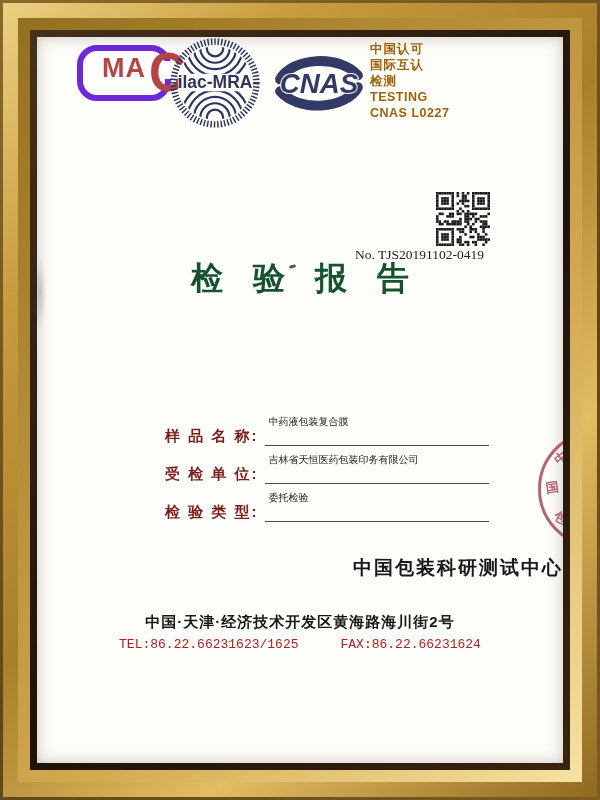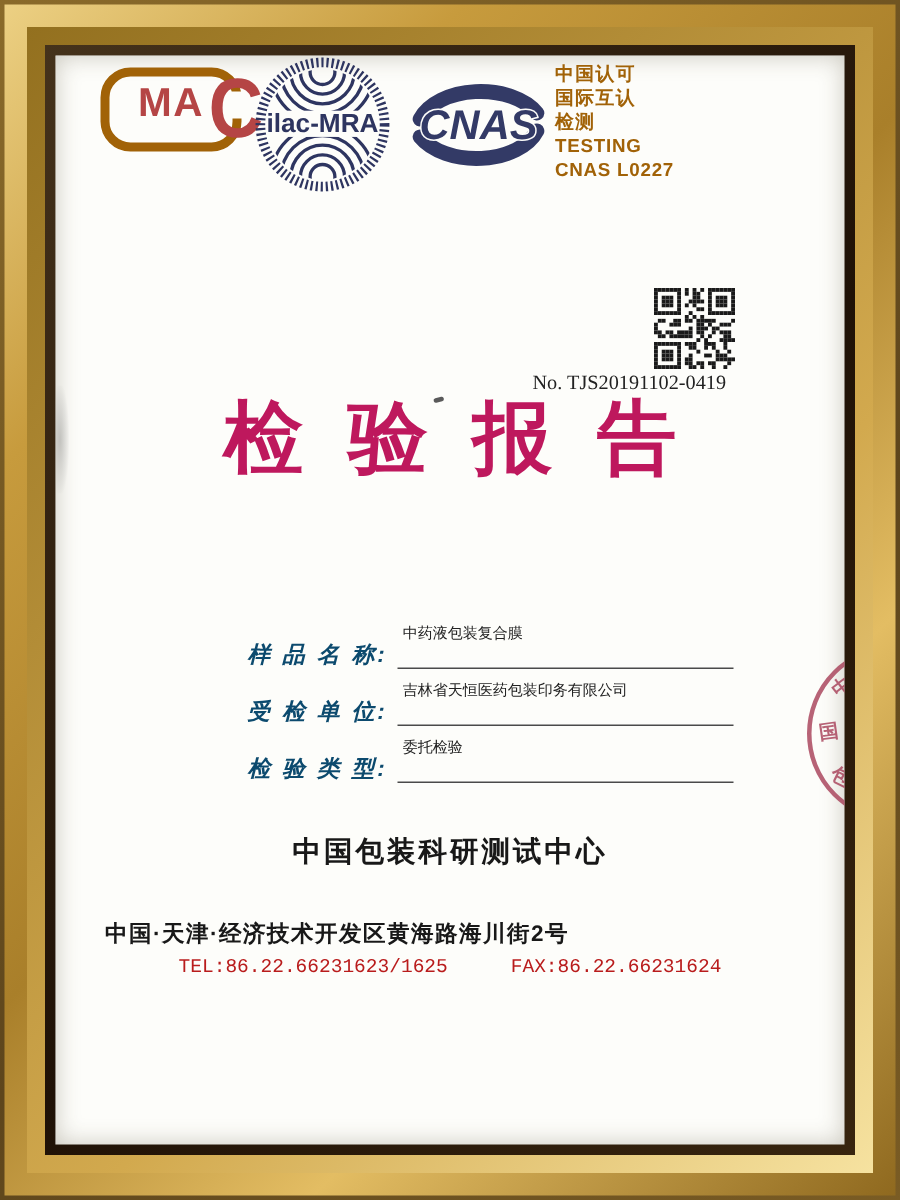--- a/index.html
+++ b/index.html
@@ -11,55 +11,55 @@
     background:linear-gradient(315deg,#f6e2a0 0%,#d2a94e 38%,#93701f 100%);}
   .lip{width:100%;height:100%;box-sizing:border-box;padding:7px;
     background:linear-gradient(135deg,#45321b,#1f1106 55%,#38250f);}
   .paper{position:relative;width:100%;height:100%;box-sizing:border-box;
     background:#fdfdfa;overflow:hidden;
     box-shadow:inset 0 0 16px rgba(70,58,34,.28);
     font-family:"Liberation Sans","DejaVu Sans",sans-serif;color:#1c1c1c;}
 
   
   .cma{position:absolute;left:20px;top:8px;width:118px;}
-  .cma-shape{position:relative;width:82px;height:44px;border:6px solid #a16207;border-radius:20px;margin-left:10px;}
+  .cma-shape{position:relative;width:82px;height:44px;border:6px solid #6d28d9;border-radius:20px;margin-left:20px;}
   .cma-ma{position:absolute;left:0;right:0;top:2px;text-align:center;font-size:27px;font-weight:700;color:#b54545;letter-spacing:1px;}
   .cma-notch{position:absolute;right:-8px;top:10px;width:10px;height:18px;background:#fdfdfa;}
   .cma-c{position:absolute;right:-22px;top:-12px;font-size:56px;font-weight:700;color:#b54545;font-family:"Liberation Sans",sans-serif;transform:scaleX(.9);}
   .cma-number{margin-top:6px;font-size:16px;color:#c05555;letter-spacing:.5px;}
 
   .ilac{position:absolute;left:132px;top:0px;width:92px;height:92px;}
   .cnas{position:absolute;left:231px;top:12px;width:102px;height:66px;}
   .accredit-text{position:absolute;left:333px;top:4px;color:#a16207;font-weight:700;
     font-size:12.5px;line-height:16px;letter-spacing:1px;}
   .accredit-text .en{letter-spacing:.5px;}
 
   
   .qr{position:absolute;left:399px;top:155px;width:54px;height:54px;}
   .report-no{position:absolute;left:318px;top:210px;width:150px;
     font-family:"Liberation Serif","DejaVu Serif",serif;font-size:13.5px;color:#222;}
 
   
   .title{position:absolute;left:0;top:220px;width:100%;text-align:center;
-    font-family:Liberation Serif, serif;font-size:53px;font-weight:700;
-    letter-spacing:30px;padding-left:30px;box-sizing:border-box;color:#be185d;}
+    font-family:Liberation Serif, serif;font-size:32px;font-weight:700;
+    letter-spacing:30px;padding-left:30px;box-sizing:border-box;color:#14532d;}
   .speck{position:absolute;left:252px;top:228px;width:7px;height:3px;background:#5a5a5a;border-radius:2px;transform:rotate(-15deg);}
 
   
   .fields{position:absolute;left:128px;top:388px;}
   .field-row{display:flex;align-items:flex-end;margin-bottom:17px;height:21px;}
-  .field-label{font-size:15px;font-weight:700;letter-spacing:2px;color:#0c4a6e;white-space:nowrap;font-style:italic;}
+  .field-label{font-size:15px;font-weight:700;letter-spacing:2px;color:#7f1d1d;white-space:nowrap;}
   .field-value{width:218px;margin-left:6px;padding:0 2px 16px 4px;font-size:10px;color:#222;
     border-bottom:1.5px solid #4a4a4a;white-space:nowrap;}
 
   
-  .org-name{position:absolute;left:0;top:518px;width:100%;text-align:center;
+  .org-name{position:absolute;left:0;top:518px;width:100%;text-align:right;
     font-size:19px;font-weight:700;letter-spacing:2px;color:#181818;}
-  .addr{position:absolute;left:0;top:576px;width:100%;
-    font-size:15px;font-weight:700;letter-spacing:1px;color:#181818;margin-left:33px;}
+  .addr{position:absolute;left:0;top:576px;width:100%;text-align:center;
+    font-size:15px;font-weight:700;letter-spacing:1px;color:#181818;}
   .contact{position:absolute;left:0;width:100%;text-align:center;
     font-family:"Liberation Mono","DejaVu Sans Mono",monospace;font-size:13px;color:#b91c1c;}
   .contact.telfax{top:600px;}
   .contact.web{top:621px;}
   .contact.email{top:642px;}
   .telfax .gap{display:inline-block;width:42px;}
 
   
   .stamp{position:absolute;left:501px;top:393px;width:112px;height:112px;
     border:3.5px solid #a8415a;border-radius:50%;opacity:.82;}

